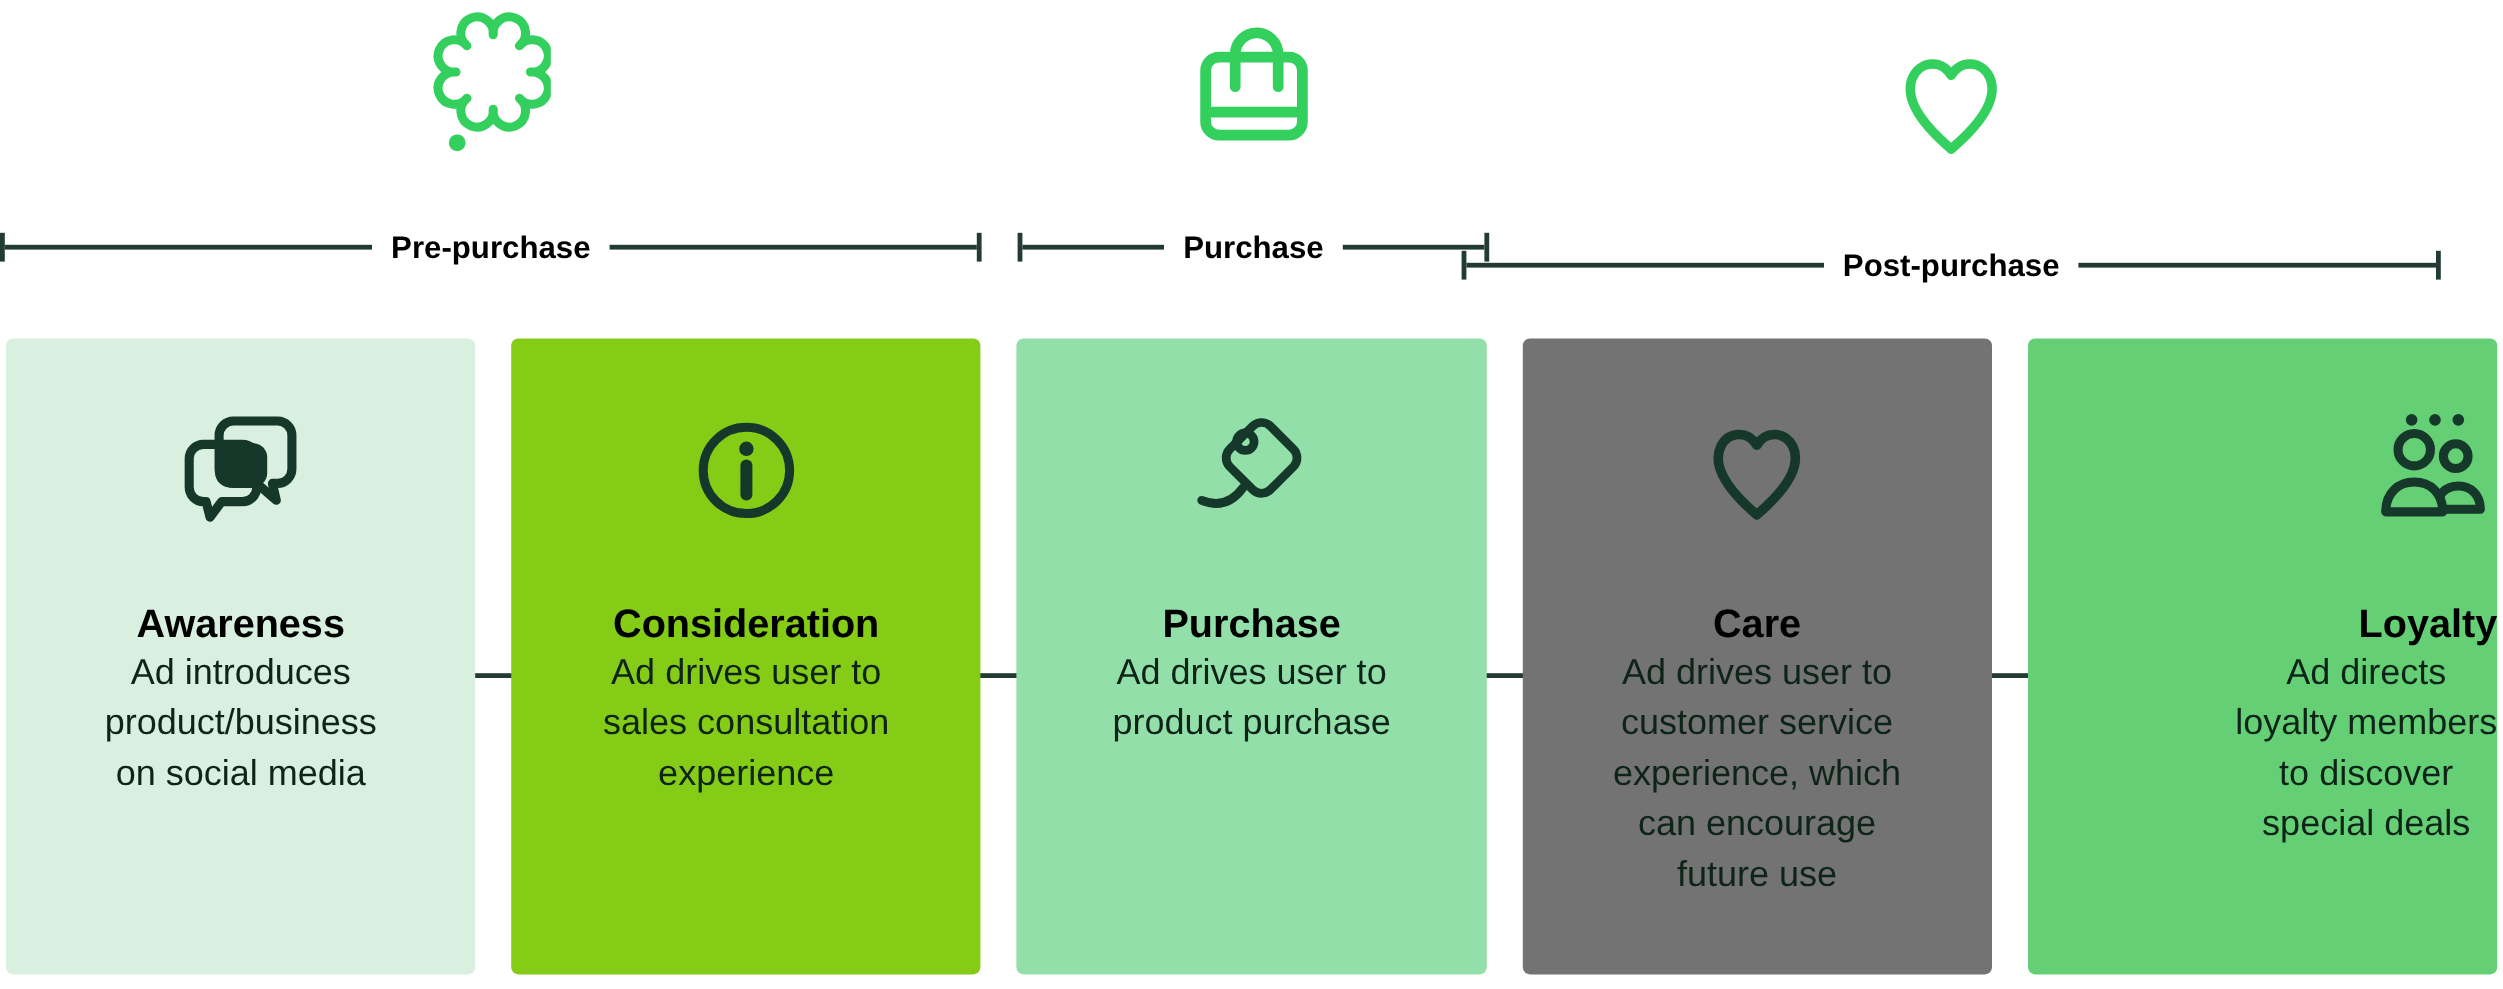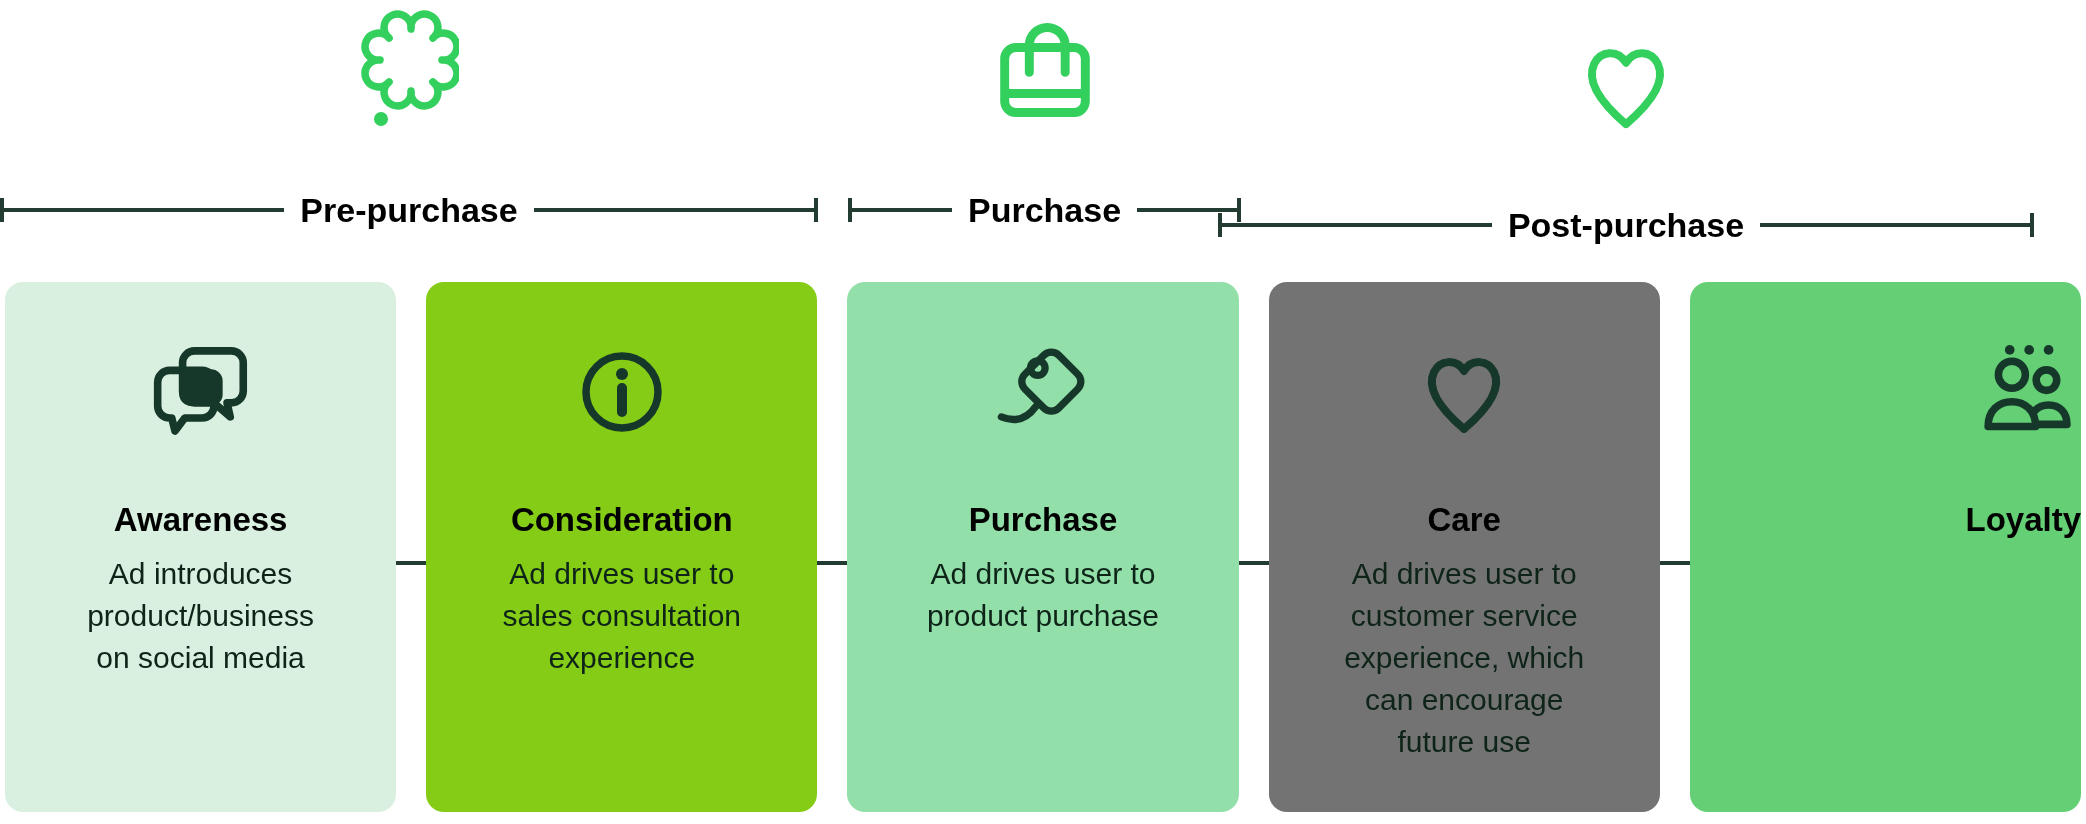--- a/index.html
+++ b/index.html
@@ -17,36 +17,36 @@
   
   .phase{position:absolute;top:0;display:flex;flex-direction:column;}
   .phase-1{left:0;width:818px;}
   .phase-2{left:848px;width:393px;}
   .phase-3{left:1218px;width:816px;margin-top:15px;}
   .icon-area{height:140px;display:flex;align-items:center;justify-content:center;}
   .bracket{display:flex;align-items:center;margin-top:53px;}
   .tick{width:4px;height:24px;background:var(--line);flex:0 0 auto;}
   .hline{flex:1 1 auto;height:4px;background:var(--line);}
   .phase-label{
-    margin:0 16px;font-size:34px;font-weight:700;color:var(--title);
+    margin:0 16px;font-size:26px;font-weight:700;color:var(--title);
     white-space:nowrap;line-height:1;
   }
   
   .connector{position:absolute;top:561px;height:4px;width:42px;background:var(--line);}
   .conn-1{left:390px;} .conn-2{left:812px;} .conn-3{left:1233px;} .conn-4{left:1654px;}
   
   .cards{position:absolute;left:5px;top:282px;width:2076px;display:flex;gap:30px;}
   .card{
-    flex:1 1 0;height:530px;border-radius:18px;box-sizing:border-box;
+    flex:1 1 0;height:530px;border-radius:6px;box-sizing:border-box;
     display:flex;flex-direction:column;align-items:center;padding-top:58px;
   }
   .card-icon{height:104px;display:flex;align-items:center;justify-content:center;}
   .card-title{margin-top:56px;font-size:33px;font-weight:700;color:var(--title);line-height:1.2;}
   .card-desc{
-    margin-top:13px;font-size:30px;line-height:42px;color:var(--body);
+    font-size:30px;line-height:42px;color:var(--body);
     text-align:center;white-space:pre-line;
   }
   svg{display:block;}
 </style>
 </head>
 <body>
 
 <div class="canvas">
 
   <div class="phase phase-1">
@@ -167,16 +167,20 @@
           <circle cx="34" cy="7" r="4.5" fill="#16382a"></circle>
           <circle cx="52" cy="7" r="4.5" fill="#16382a"></circle>
           <circle cx="70" cy="7" r="4.5" fill="#16382a"></circle>
           <circle cx="68" cy="35" r="9.5" stroke="#16382a" stroke-width="7"></circle>
           <path d="M53,76 c0,-11 7,-18 17,-18 c10,0 17,7 17,18 z" stroke="#16382a" stroke-width="7" stroke-linejoin="round"></path>
           <path d="M14,78 c0,-15 10,-23 22,-23 c12,0 22,8 22,23 z" fill="#64cf74" stroke="#16382a" stroke-width="7" stroke-linejoin="round"></path>
           <circle cx="36" cy="30" r="12.5" fill="#64cf74" stroke="#16382a" stroke-width="7"></circle>
         </svg>
       </div>
       <div class="card-title">Loyalty</div>
+      <div class="card-desc">Ad directs
+loyalty members
+to discover
+special deals</div>
     </div>
 
   </div>
 </div>
 
 </body></html>

